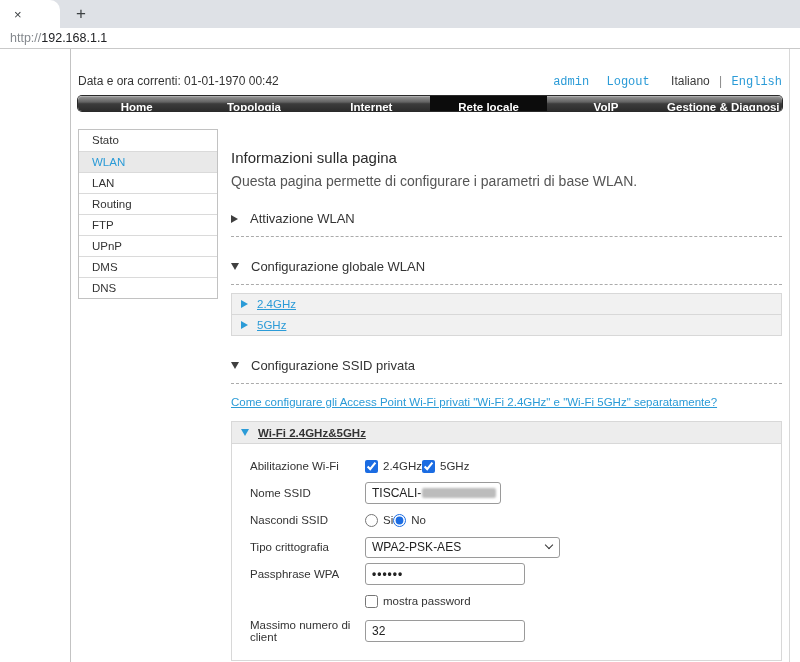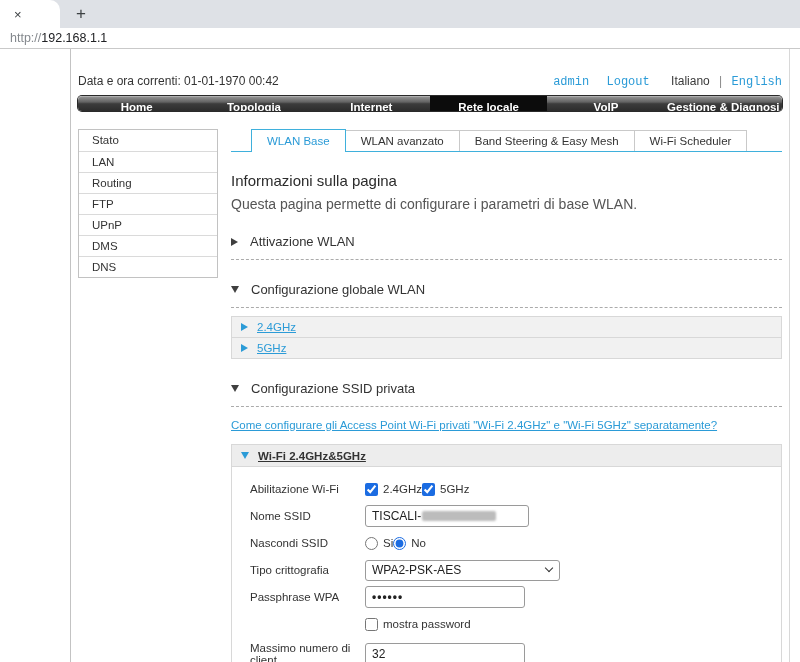--- a/index.html
+++ b/index.html
@@ -103,21 +103,21 @@
   .frow .flabel { width:115px; font-size:11.5px; color:#333; flex-shrink:0; }
   .frow .fctl { display:flex; align-items:center; }
   input[type="checkbox"], input[type="radio"] { width:13px; height:13px; accent-color:#1b6ce2; margin:0; }
   .cbl { font-size:11.5px; color:#333; margin-left:5px; }
   .gap { margin-left:22px; }
   .gap2 { margin-left:16px; }
   .tin {
     width:160px; height:22px; border:1px solid #9a9a9a; border-radius:3px;
     padding:0 6px; font-size:12px; color:#222; font-family:"Liberation Sans",sans-serif;
   }
-  .ssidwrap { position:relative; width:164px; }
+  .ssidwrap { position:relative; width:136px; }
   .ssidwrap .tin { width:100%; }
   .redact {
     position:absolute; left:57px; top:6px; width:74px; height:10px;
     background:#bcbcbc; filter:blur(1.3px); border-radius:2px; pointer-events:none;
   }
   .selwrap { position:relative; width:195px; }
   .sel {
     width:100%; height:21px; border:1px solid #9a9a9a; border-radius:3px;
     font-size:12px; color:#222; padding:0 6px; appearance:none; -webkit-appearance:none;
     background:#fff; font-family:"Liberation Sans",sans-serif;
@@ -163,36 +163,31 @@
     <div class="item">Topologia</div>
     <div class="item">Internet</div>
     <div class="item active">Rete locale</div>
     <div class="item">VoIP</div>
     <div class="item">Gestione &amp; Diagnosi</div>
   </div>
 
   <div class="cols">
     <div class="side">
       <div class="sitem">Stato</div>
+      <div class="sitem active">WLAN</div>
       <div class="sitem">LAN</div>
       <div class="sitem">Routing</div>
       <div class="sitem">FTP</div>
       <div class="sitem">UPnP</div>
       <div class="sitem">DMS</div>
       <div class="sitem">DNS</div>
     </div>
 
     <div class="main">
 
-      <div class="tabstrip">
-        <div class="tab active">WLAN Base</div>
-        <div class="tab">WLAN avanzato</div>
-        <div class="tab">Band Steering &amp; Easy Mesh</div>
-        <div class="tab">Wi-Fi Scheduler</div>
-      </div>
 
       <div class="ptitle">Informazioni sulla pagina</div>
       <div class="pdesc">Questa pagina permette di configurare i parametri di base WLAN.</div>
 
       <div class="sechead">
         <span class="tri-r"></span>
         <span class="txt">Attivazione WLAN</span>
       </div>
 
       <div class="sechead">

